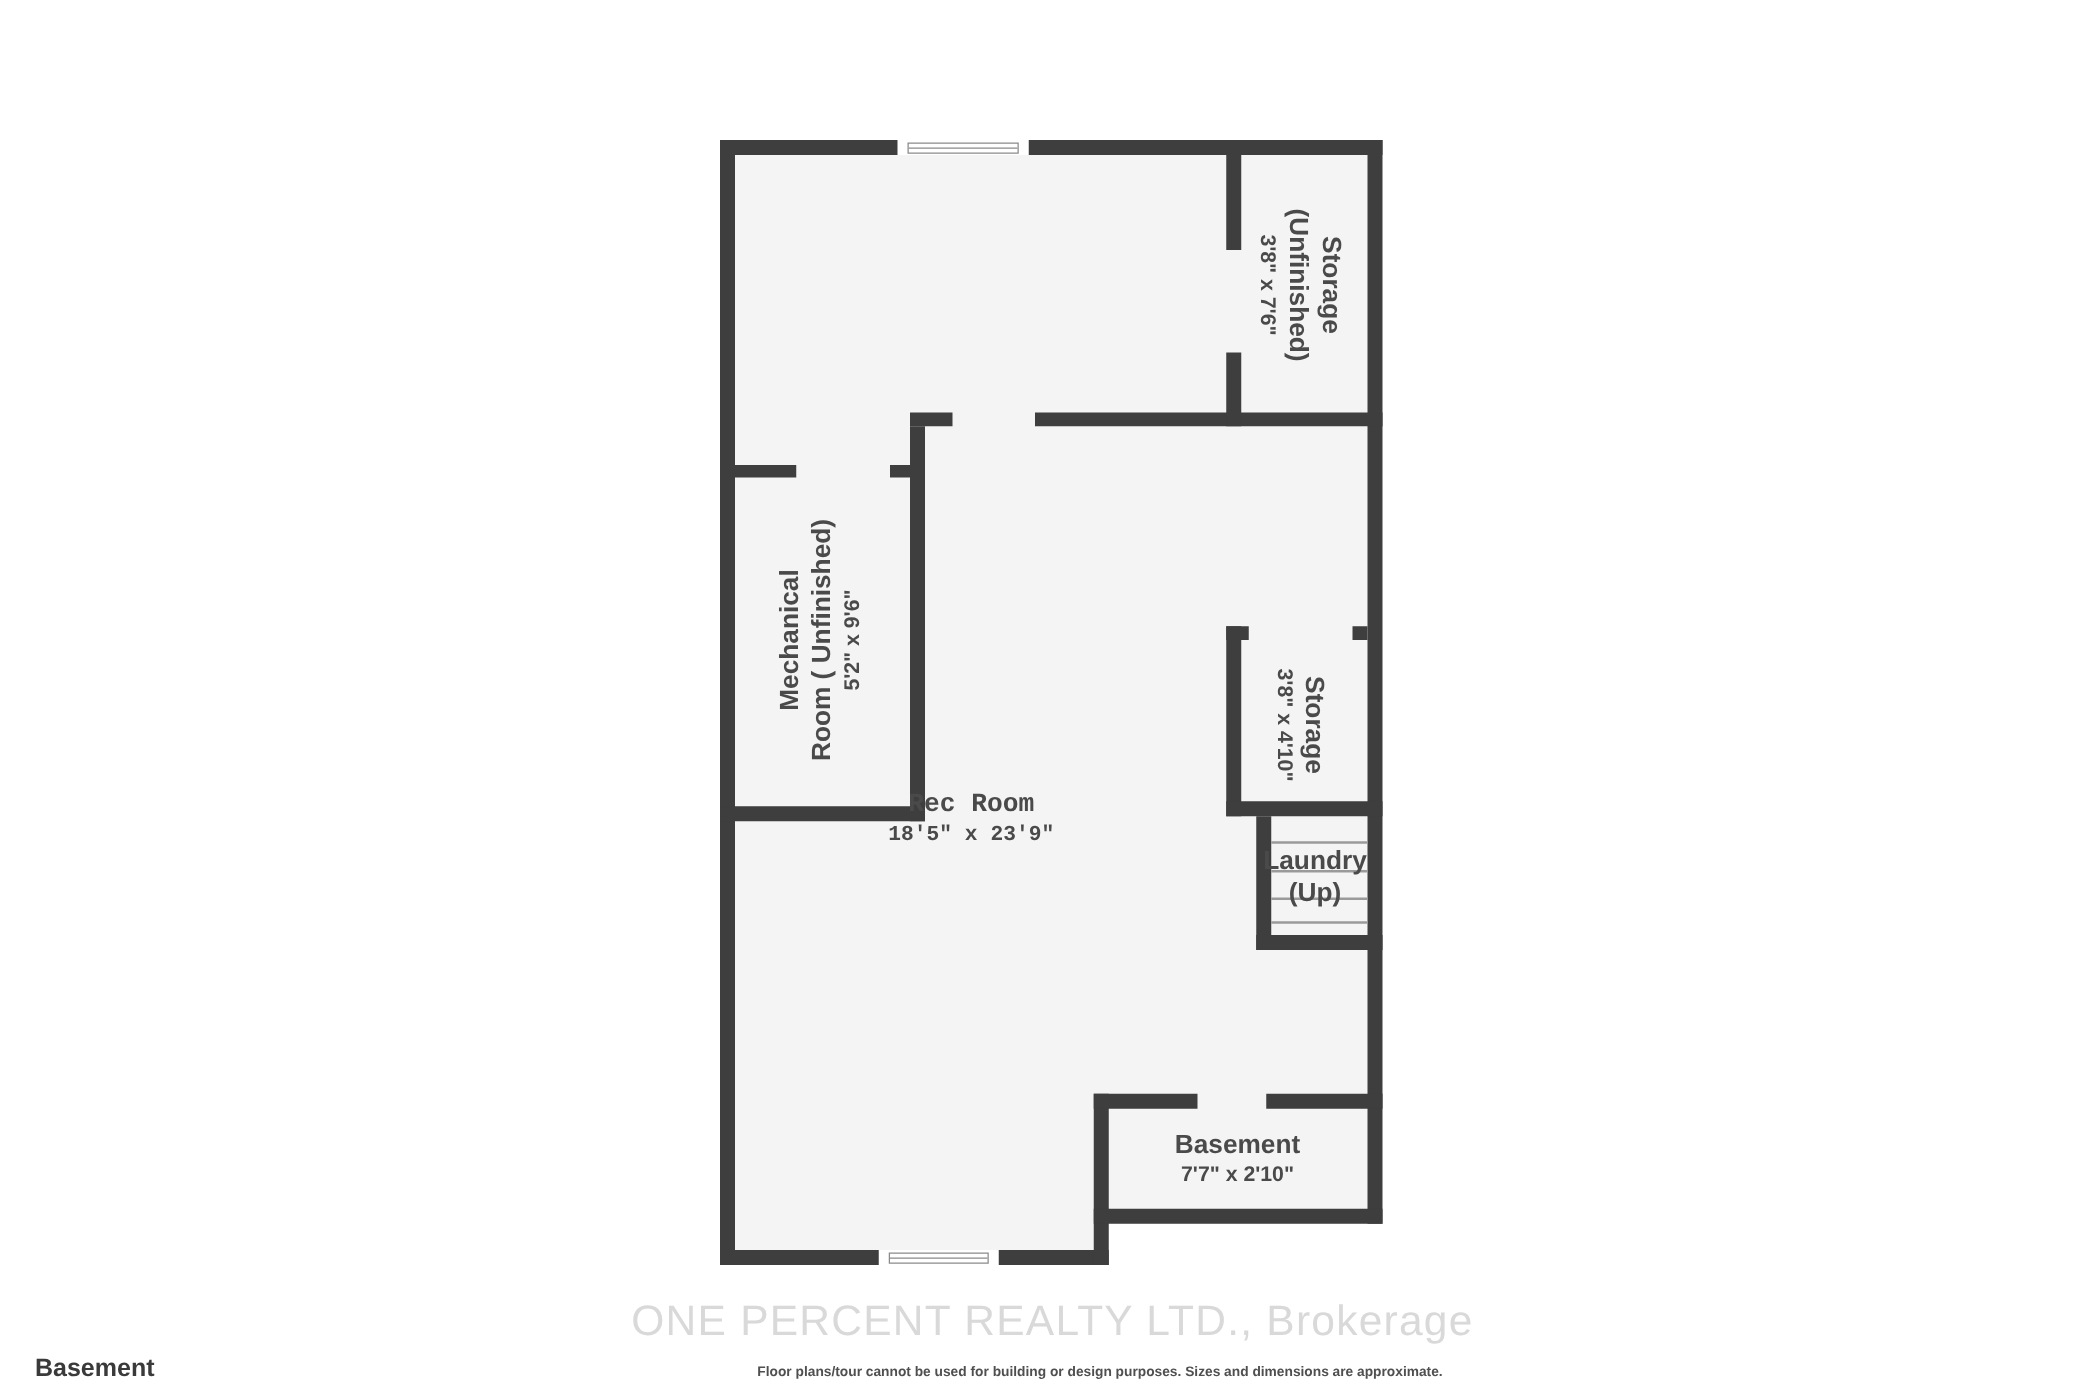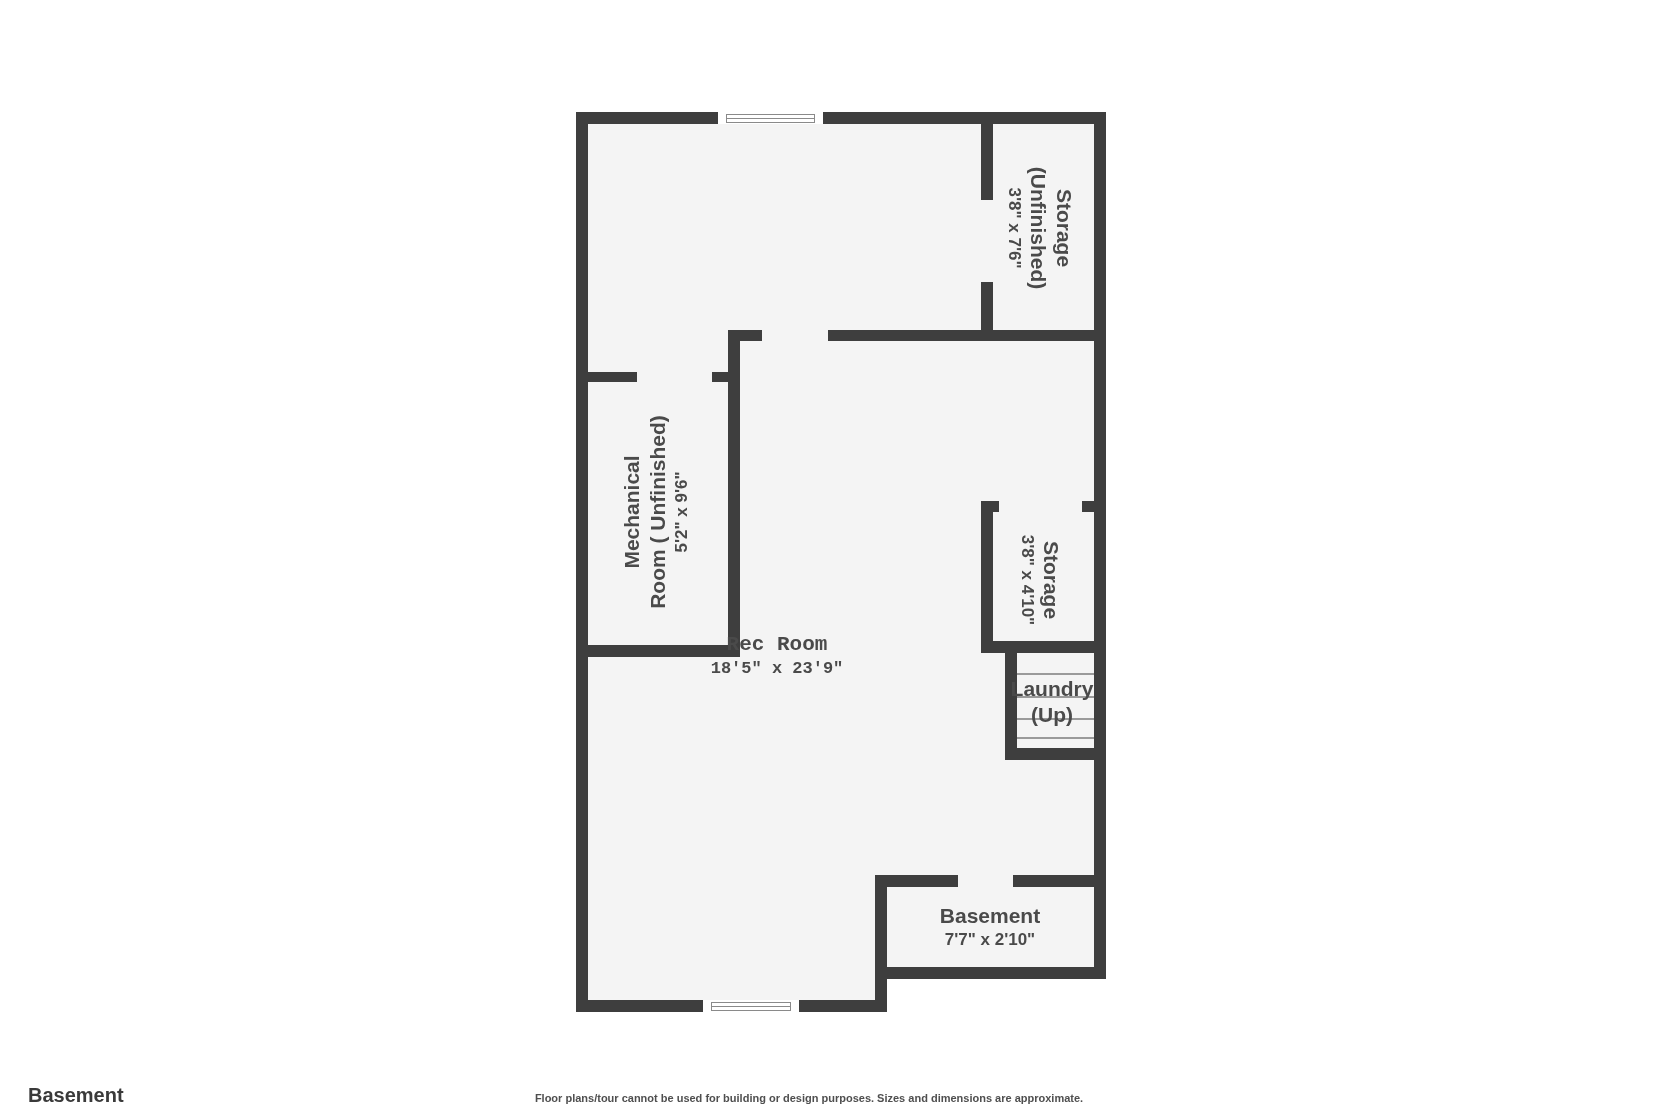--- a/index.html
+++ b/index.html
@@ -95,16 +95,17 @@
   <div class="room-label center" style="left:1052px;top:702px;">
     <div class="nm">Laundry</div>
     <div class="nm">(Up)</div>
   </div>
 
   <div class="room-label center" style="left:990px;top:927px;">
     <div class="nm">Basement</div>
     <div class="dm">7'7" x 2'10"</div>
   </div>
 
+  <div id="watermark" style="left:505px;top:1038px;">ONE PERCENT REALTY LTD., Brokerage</div>
   <div id="floor-label" style="left:28px;top:1084px;">Basement</div>
-  <div id="disclaimer" style="left:809px;top:1092px;">Floor plans/tour cannot be used for building or design purposes. Sizes and dimensions are approximate.</div>
+  <div id="disclaimer" style="left:880px;top:1092px;">Floor plans/tour cannot be used for building or design purposes. Sizes and dimensions are approximate.</div>
 
 </div>
 
 </body></html>

